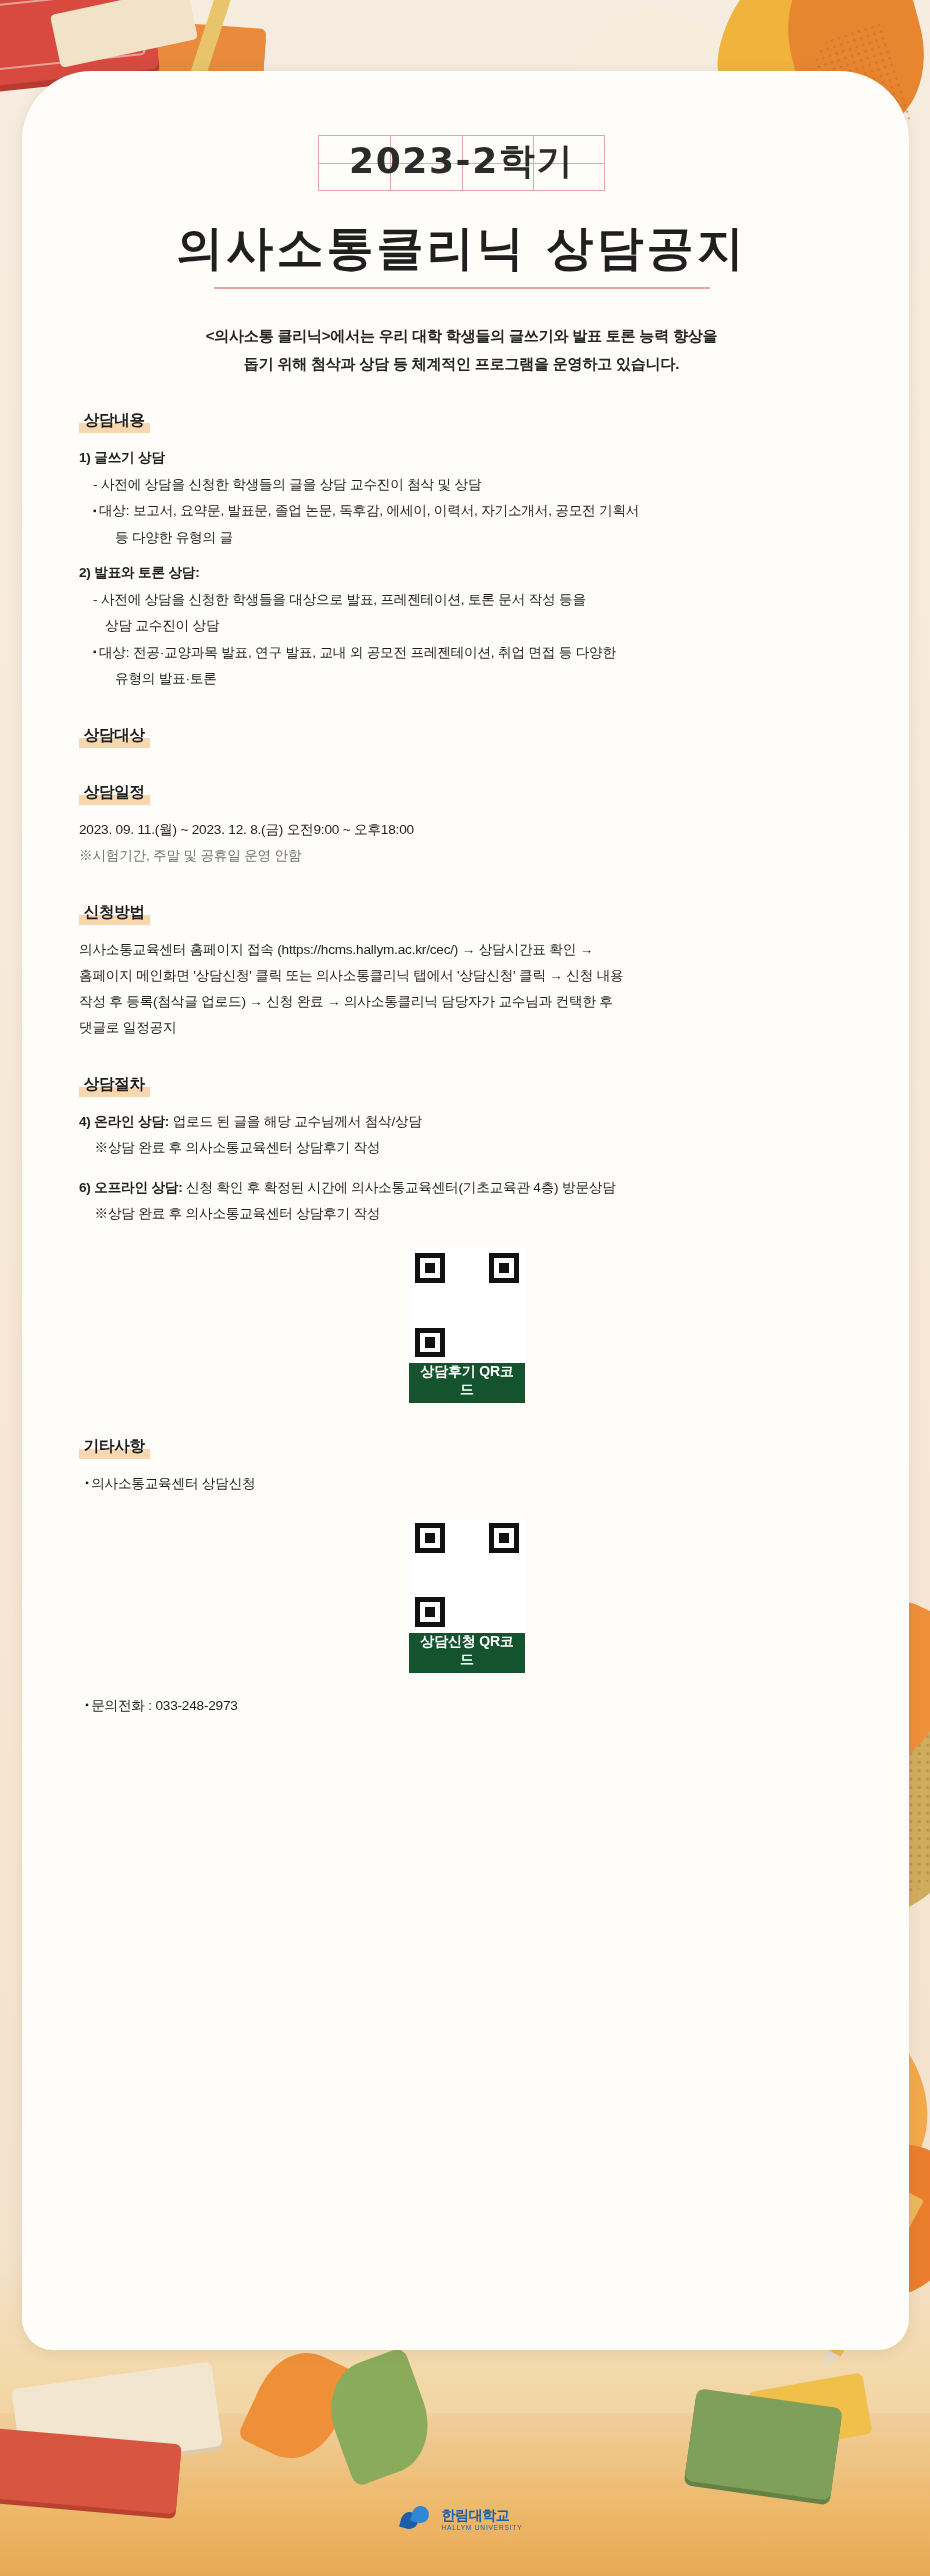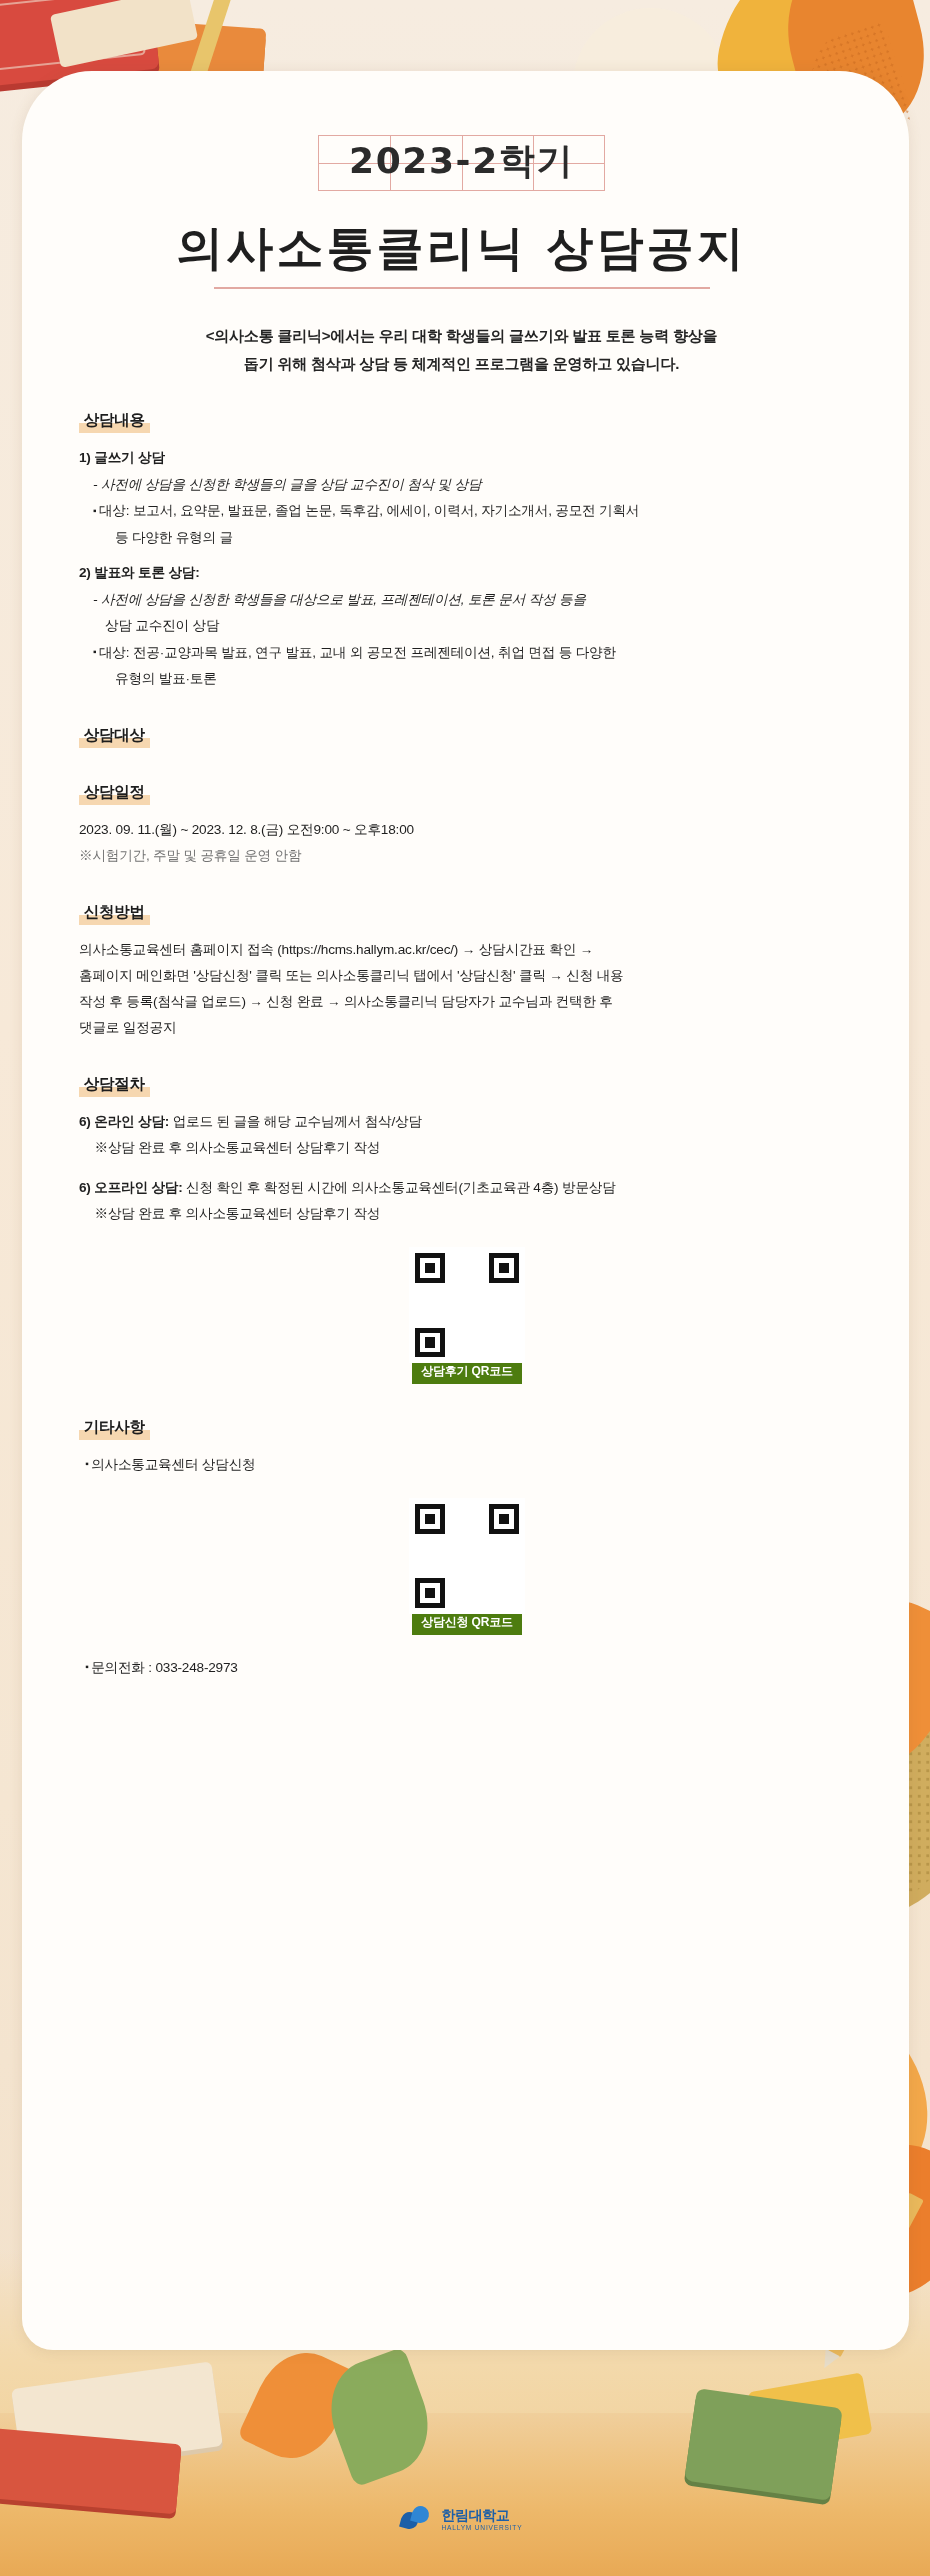--- a/index.html
+++ b/index.html
@@ -312,21 +312,21 @@
     letter-spacing: -0.2px;
   }
   .sec-body {
     margin-top: 11px;
     font-size: 13.6px;
     color: #1f1f1f;
     line-height: 1.92;
     letter-spacing: -0.2px;
   }
   .lvl1 { font-weight: 700; margin-top: 9px; }
-  .lvl2 { padding-left: 14px; font-style: italic; }
+  .lvl2 { padding-left: 14px; }
   .lvl3 { padding-left: 14px; }
   .lvl3-cont { padding-left: 36px; }
   .lvl2-cont { padding-left: 26px; }
   .dash::before { content: "- "; }
   .sq::before { content: "▪ "; font-size: 10px; vertical-align: 1.6px; }
   .red { color: #737373; }
   .bold { font-weight: 700; }
   .plain { font-weight: 400; }
 
   .sec-body.dense { line-height: 1.95; }
@@ -355,23 +355,23 @@
   }
   .qr-img .finder i {
     position: absolute; inset: 4.7px; background: #111; display: block;
   }
   .qr-img .f-tl { left: 3.1px; top: 3.1px; }
   .qr-img .f-tr { right: 3.1px; top: 3.1px; }
   .qr-img .f-bl { left: 3.1px; bottom: 3.1px; }
   .qr-caption {
     margin-top: -3.1px;
     display: inline-block;
-    background: #4d7c0f;
+    background: #14532d;
     color: #fff;
-    font-size: 12px;
+    font-size: 14px;
     font-weight: 700;
     padding: 3.1px 9.3px 3.9px 9.3px;
     letter-spacing: -0.2px;
   }
 
   
   .footer-logo {
     position: absolute;
     left: 0; right: 7px;
     bottom: 37px;
@@ -487,21 +487,21 @@
         <div>홈페이지 메인화면 '상담신청' 클릭 또는 의사소통클리닉 탭에서 '상담신청' 클릭 → 신청 내용</div>
         <div>작성 후 등록(첨삭글 업로드) → 신청 완료 → 의사소통클리닉 담당자가 교수님과 컨택한 후</div>
         <div>댓글로 일정공지</div>
       </div>
     </div>
 
     <div class="section">
       <div class="sec-head">상담절차</div>
       <div class="sec-body">
         <div>
-          <span class="bold">6) 온라인 상담:</span><span class="plain"> 업로드 된 글을 해당 교수님께서 첨삭/상담</span>
+          <span class="bold">4) 온라인 상담:</span><span class="plain"> 업로드 된 글을 해당 교수님께서 첨삭/상담</span>
         </div>
         <div style="padding-left:15.5px">※상담 완료 후 의사소통교육센터 상담후기 작성</div>
         <div style="height:14px"></div>
         <div>
           <span class="bold">6) 오프라인 상담:</span><span class="plain"> 신청 확인 후 확정된 시간에 의사소통교육센터(기초교육관 4층) 방문상담</span>
         </div>
         <div style="padding-left:15.5px">※상담 완료 후 의사소통교육센터 상담후기 작성</div>
       </div>
 
       <div class="qr-block">

